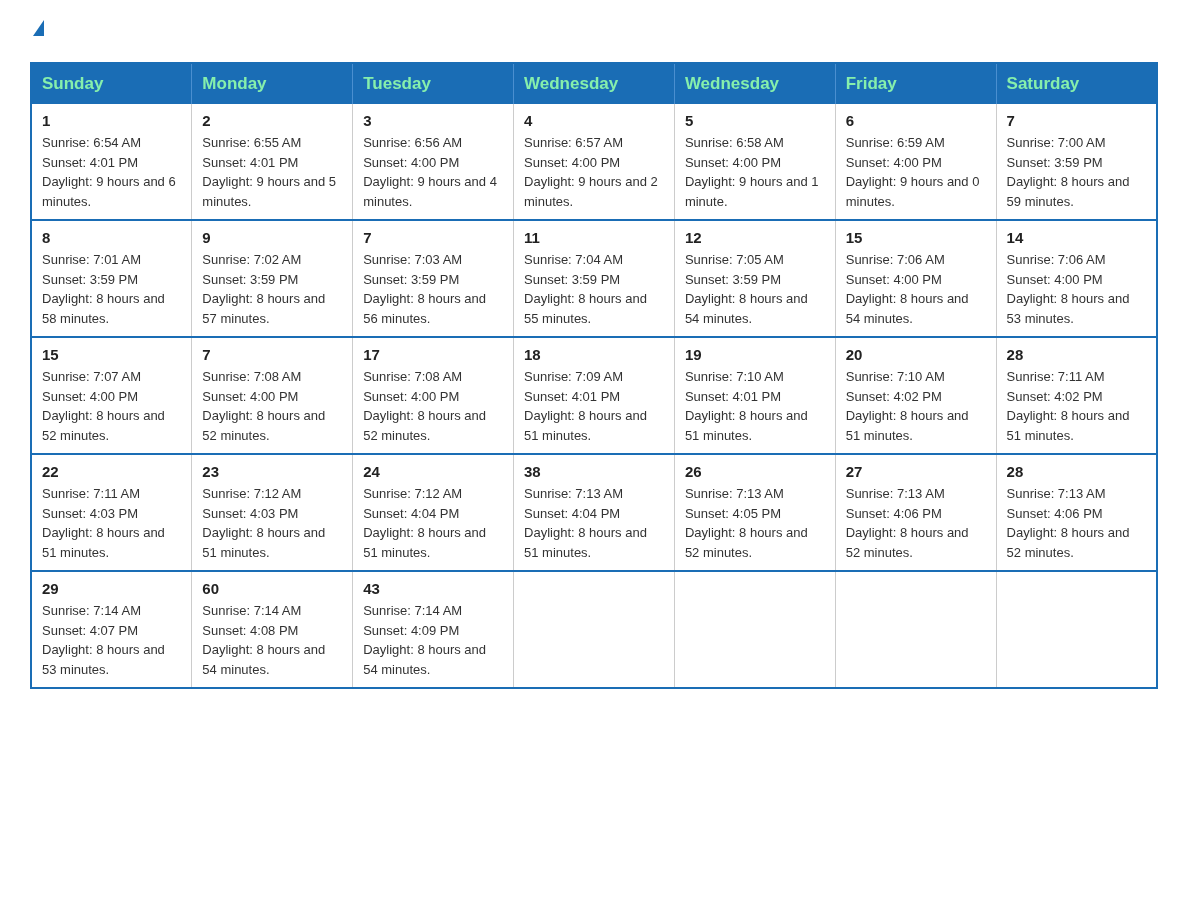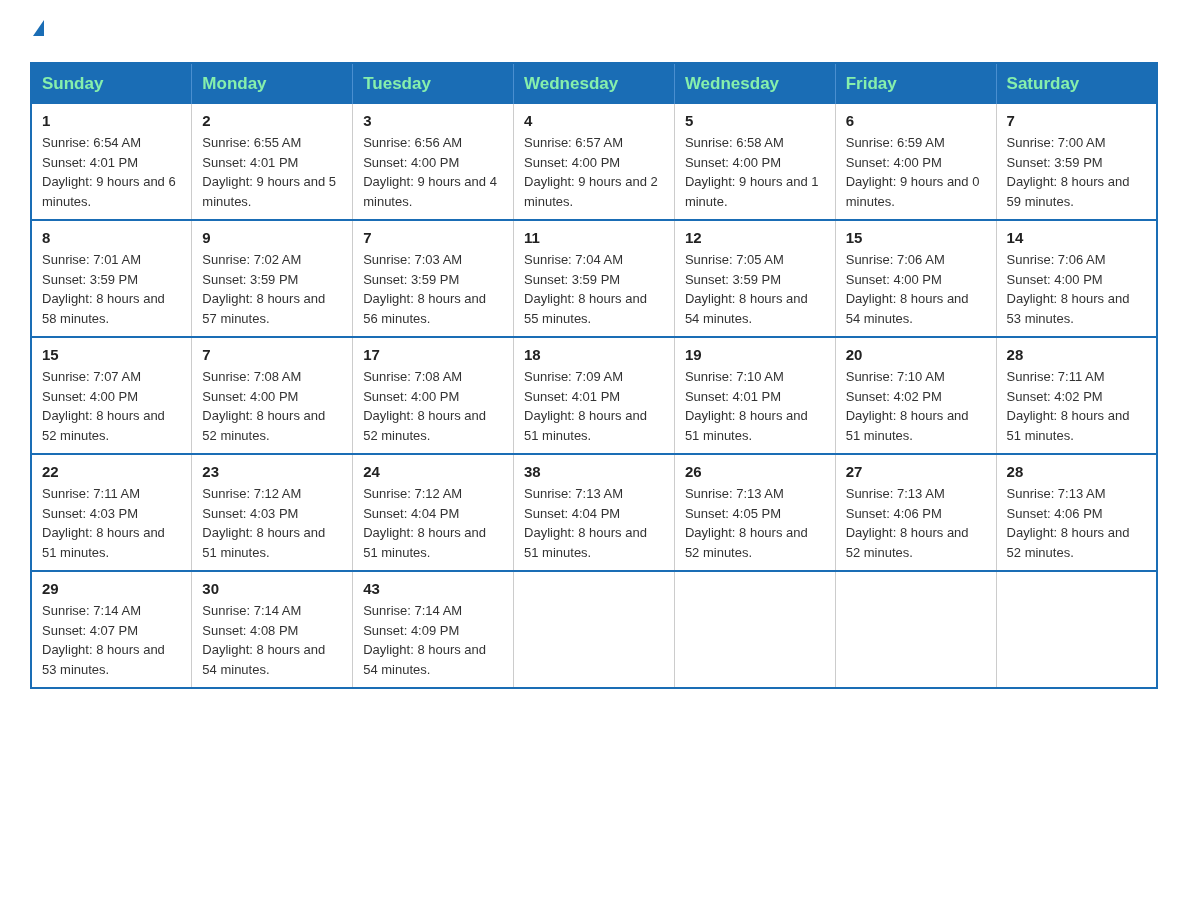--- a/index.html
+++ b/index.html
@@ -259,21 +259,21 @@
           <span class="day-number">28</span>
           <div class="day-info">Sunrise: 7:13 AM<br>Sunset: 4:06 PM<br>Daylight: 8 hours and 52 minutes.</div>
         </td>
       </tr>
       <tr>
         <td>
           <span class="day-number">29</span>
           <div class="day-info">Sunrise: 7:14 AM<br>Sunset: 4:07 PM<br>Daylight: 8 hours and 53 minutes.</div>
         </td>
         <td>
-          <span class="day-number">30</span>
+          <span class="day-number">60</span>
           <div class="day-info">Sunrise: 7:14 AM<br>Sunset: 4:08 PM<br>Daylight: 8 hours and 54 minutes.</div>
         </td>
         <td>
           <span class="day-number">43</span>
           <div class="day-info">Sunrise: 7:14 AM<br>Sunset: 4:09 PM<br>Daylight: 8 hours and 54 minutes.</div>
         </td>
         <td class="empty"></td>
         <td class="empty"></td>
         <td class="empty"></td>
         <td class="empty"></td>

